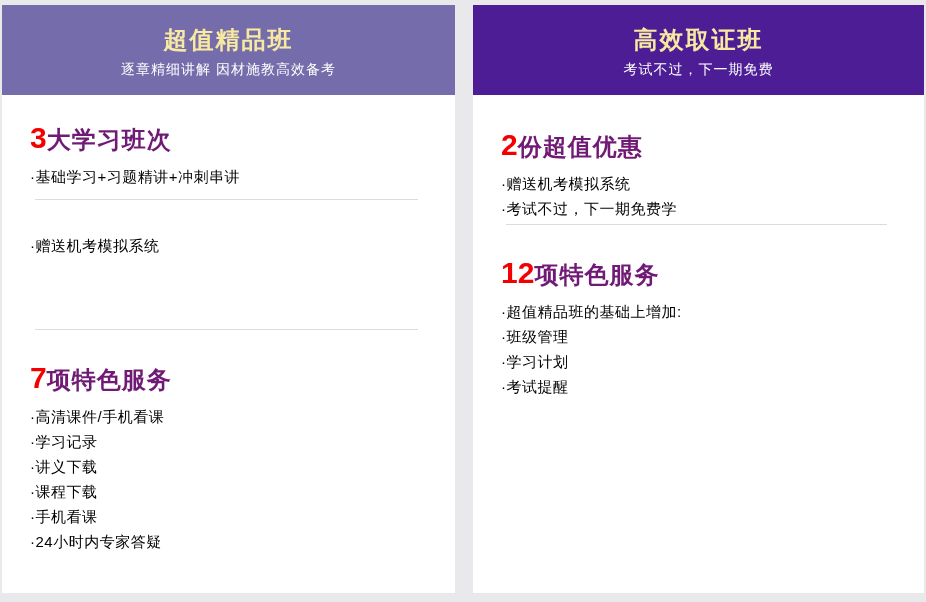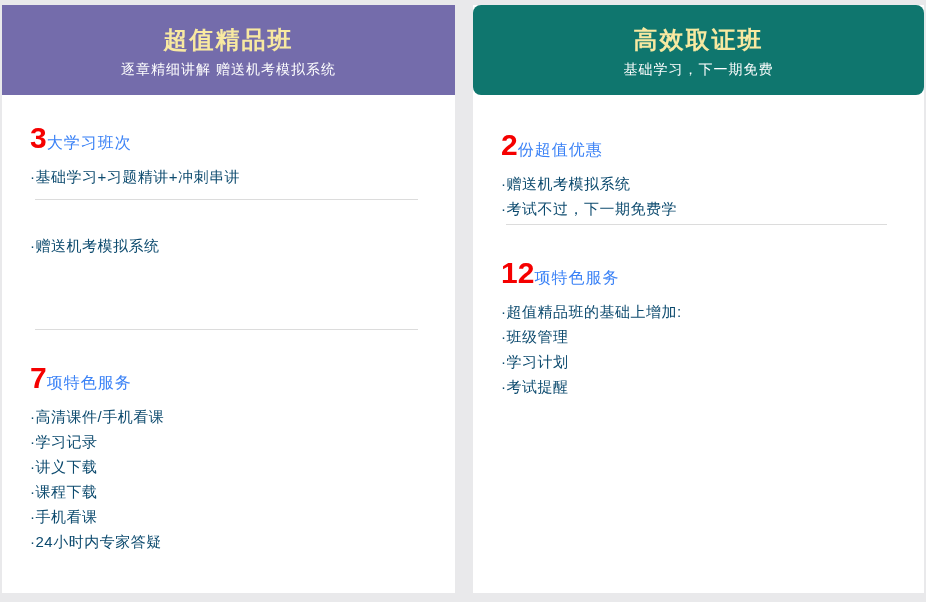--- a/index.html
+++ b/index.html
@@ -51,48 +51,48 @@
     line-height: 34px;
     margin-bottom: 4px;
     white-space: nowrap;
   }
   .num {
     font-size: 30px;
     font-weight: bold;
     color: #f50000;
   }
   .htxt {
-    font-size: 16px;
-    font-weight: normal;
-    color: #3b82f6;
+    font-size: 24px;
+    font-weight: bold;
+    color: #701a75;
     letter-spacing: 1px;
   }
   .item {
     font-size: 15px;
-    color: #0c4a6e;
+    color: #000000;
     line-height: 25px;
     letter-spacing: 0.5px;
   }
   .divider {
     position: absolute;
     bottom: 0;
     left: 33px;
     right: 37px;
     border-bottom: 1px solid #dcdcdc;
   }
 </style>
 </head>
 <body>
 
 <div class="page">
 
   <div class="card card-left">
     <div class="card-header" style="background-color: rgb(116, 108, 171);">
       <div class="card-title">超值精品班</div>
-      <div class="card-subtitle">逐章精细讲解 赠送机考模拟系统</div>
+      <div class="card-subtitle">逐章精细讲解 因材施教高效备考</div>
     </div>
     <div class="card-body">
 
       <div class="section sec1">
         <div class="sec-heading"><span class="num">3</span><span class="htxt">大学习班次</span></div>
         <div class="item">·基础学习+习题精讲+冲刺串讲</div>
         <div class="divider"></div>
       </div>
 
       <div class="section sec2">
@@ -107,23 +107,23 @@
         <div class="item">·讲义下载</div>
         <div class="item">·课程下载</div>
         <div class="item">·手机看课</div>
         <div class="item">·24小时内专家答疑</div>
       </div>
 
     </div>
   </div>
 
   <div class="card card-right">
-    <div class="card-header" style="background-color: #0f766e; border-radius: 8px;">
+    <div class="card-header" style="background-color: #4c1d95;">
       <div class="card-title">高效取证班</div>
-      <div class="card-subtitle">基础学习，下一期免费</div>
+      <div class="card-subtitle">考试不过，下一期免费</div>
     </div>
     <div class="card-body">
 
 
       <div class="section sec2">
         <div class="sec-heading"><span class="num">2</span><span class="htxt">份超值优惠</span></div>
         <div class="item">·赠送机考模拟系统</div>
         <div class="item">·考试不过，下一期免费学</div>
         <div class="divider"></div>
       </div>

